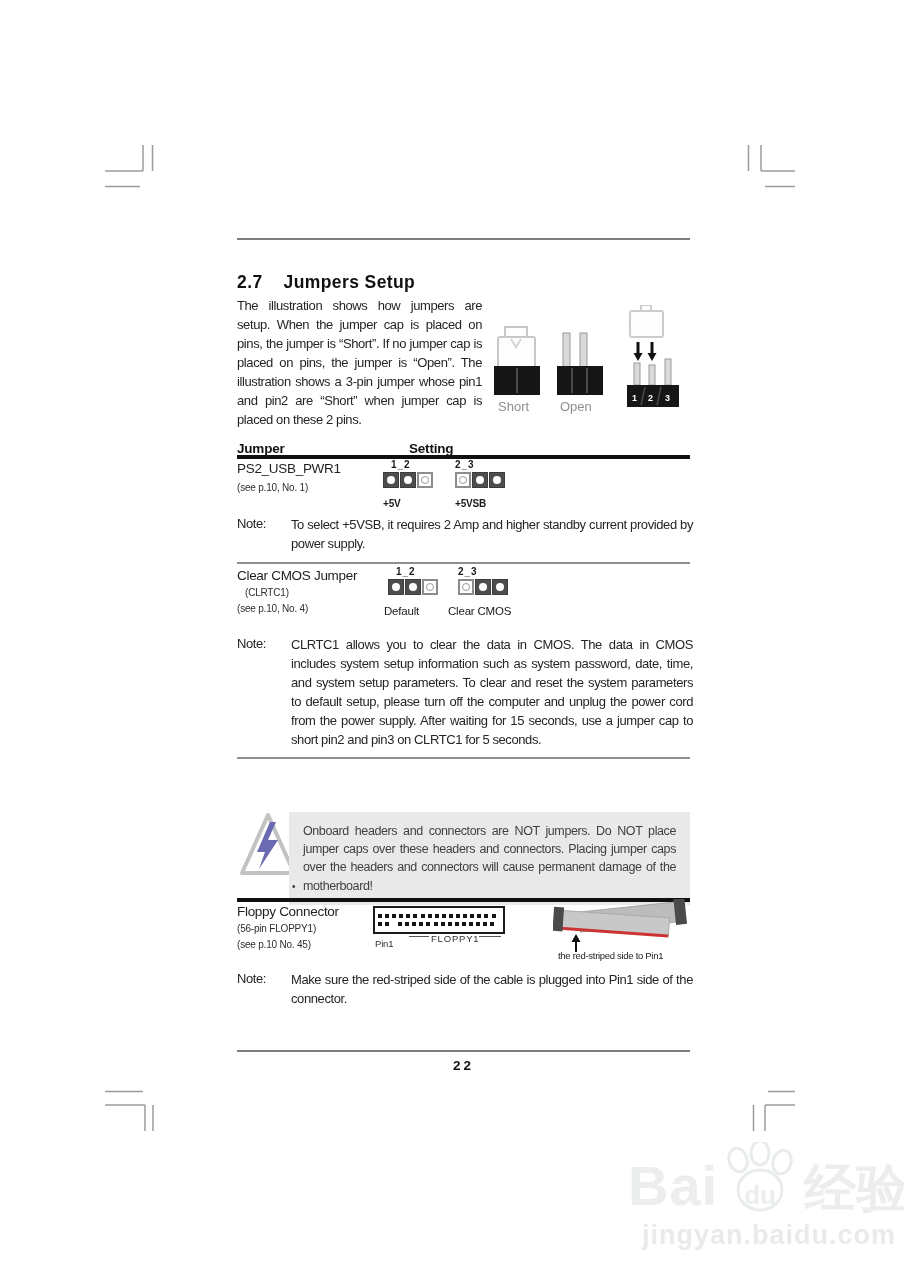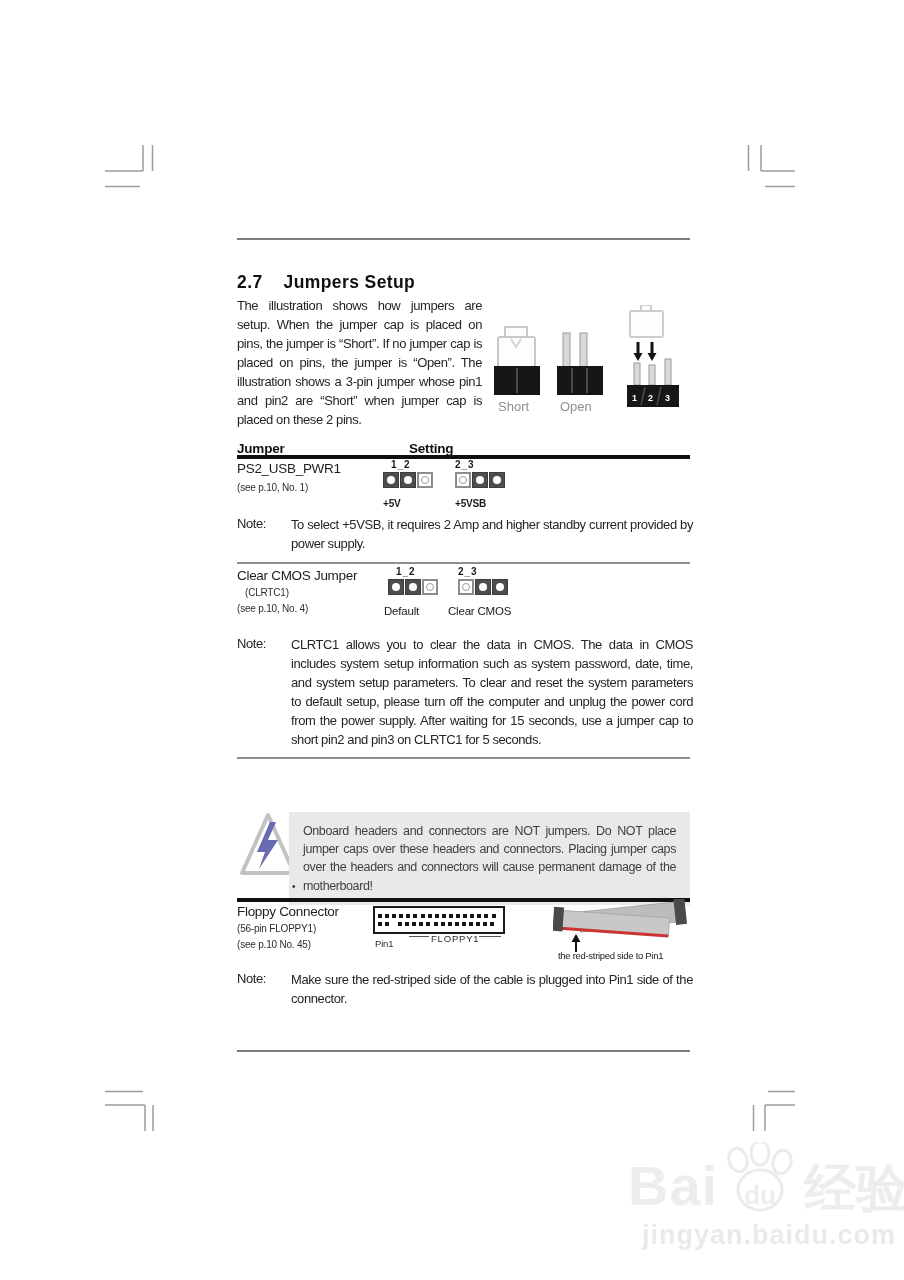--- a/index.html
+++ b/index.html
@@ -326,15 +326,16 @@
       <polygon points="23,35 18.5,43 27.5,43" fill="#111"></polygon>
     </svg>
     <div class="cable-caption">the red-striped side to Pin1</div>
 
     <div class="note" style="left:0;top:970px">
       <div class="note-label">Note:</div>
       <div class="note-body body-text">Make sure the red-striped side of the cable is plugged into Pin1 side of the connector.</div>
     </div>
 
     <div class="rule mid" style="top:1050px"></div>
+    <div class="pagenum">22</div>
 
   </div>
 </div>
 
 </body></html>

